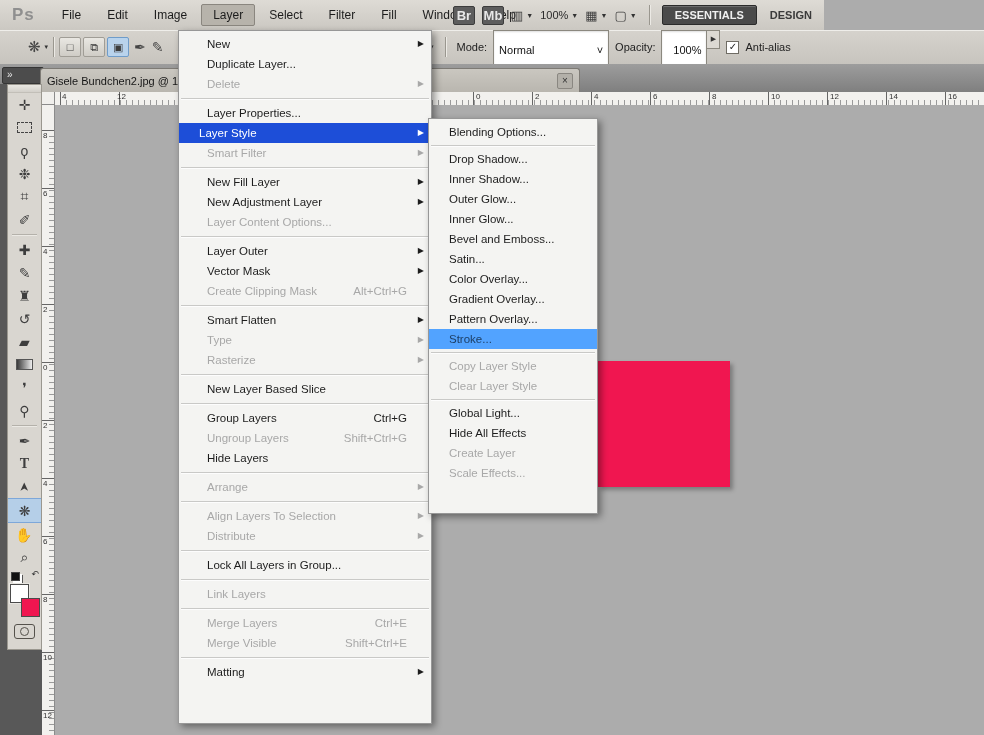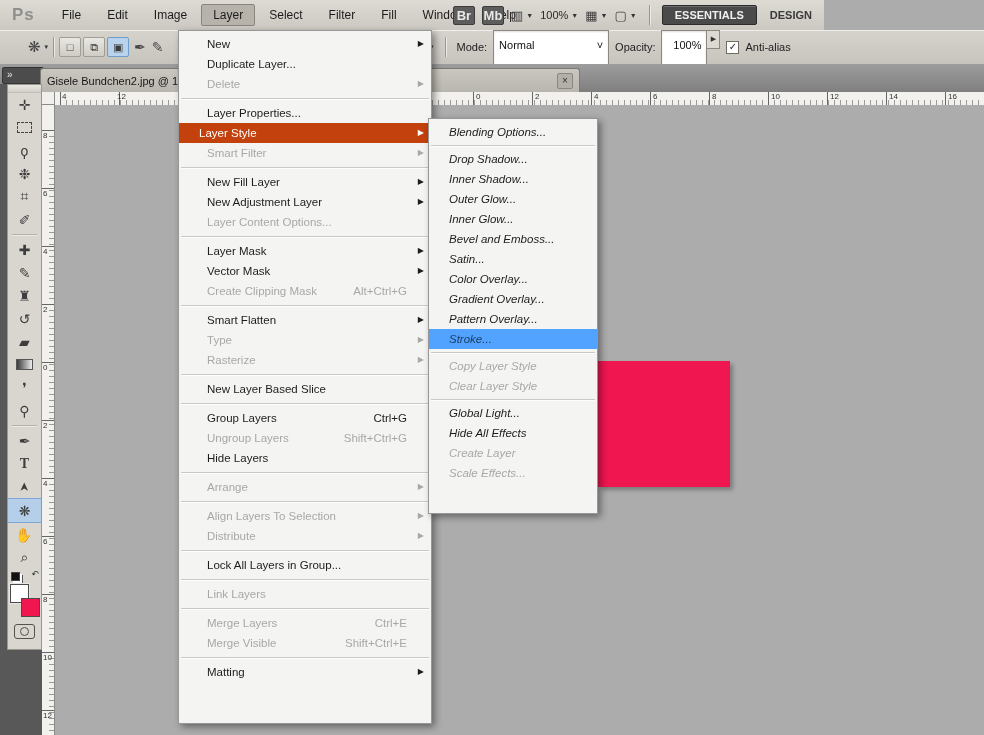--- a/index.html
+++ b/index.html
@@ -30,21 +30,21 @@
     background:linear-gradient(#d6d3cd,#c7c4be);border-bottom:1px solid #8f8c86;
     box-shadow:inset 0 1px 0 #efeeea;display:flex;align-items:center;font-size:11px;color:#222;}
   #tool-preset{margin-left:28px;display:flex;align-items:center;gap:4px;}
   #tool-preset .g{font-size:15px;color:#444;}
   .opt-btn{width:20px;height:18px;border:1px solid #a09d96;background:linear-gradient(#e9e7e2,#cfccc6);
     display:flex;align-items:center;justify-content:center;font-size:11px;color:#3c3c3c;margin-right:2px;border-radius:2px;}
   .opt-btn.sel{background:#b9d3ec;border-color:#6f9cc9;}
   .pen-g{font-size:14px;color:#444;margin:0 3px;}
   #opt-mid{position:absolute;left:430px;top:0;height:34px;display:flex;align-items:center;gap:6px;}
   .field{background:#fff;border:1px solid #8b887f;box-shadow:inset 0 1px 2px #00000022;
-    height:17px;display:flex;align-items:flex-start;padding:8px 5px;font-size:11px;color:#111;}
+    height:17px;display:flex;align-items:flex-end;padding:8px 5px;font-size:11px;color:#111;}
   #mode-select{width:104px;justify-content:space-between;}
   #opacity-field{width:34px;justify-content:flex-end;}
   .spin-btn{width:12px;height:17px;border:1px solid #8b887f;border-left:none;background:#dcd9d3;
     display:flex;align-items:center;justify-content:center;font-size:7px;color:#333;}
   .chk{width:11px;height:11px;background:#fff;border:1px solid #6f6c64;display:flex;align-items:center;
     justify-content:center;font-size:10px;color:#222;line-height:1;}
 
   
   #tabbar{position:absolute;left:0;top:64px;width:984px;height:28px;
     background:linear-gradient(#9d9d9d,#7f7f7f);border-bottom:1px solid #6c6c6c;}
@@ -101,25 +101,25 @@
     display:flex;align-items:center;justify-content:center;}
   #quickmask-btn .c{width:7px;height:7px;border:1.5px solid #55524c;border-radius:50%;}
 
   
   .menu-panel{position:absolute;background:#f4f4f2;border:1px solid #979797;
     box-shadow:3px 3px 7px rgba(0,0,0,0.4);padding:3px 0;box-sizing:border-box;z-index:20;}
   #layer-menu{left:178px;top:30px;width:254px;height:694px;}
   #layer-style-menu{left:428px;top:118px;width:170px;height:396px;z-index:21;}
   .mrow{position:relative;height:20px;line-height:20px;padding:0 26px 0 28px;font-size:11.5px;
     color:#1d1d1d;white-space:nowrap;cursor:default;}
-  #layer-style-menu .mrow{padding:0 16px 0 20px;font-style:italic;}
+  #layer-style-menu .mrow{padding:0 16px 0 20px;}
   .mrow.disabled{color:#a8a8a8;}
   .mrow .msc{position:absolute;right:24px;}
   .mrow .marr{position:absolute;right:7px;top:0;font-size:8px;}
-  .mrow.hl1{background:#c2410c;color:#fff;padding-left:20px;}
+  .mrow.hl1{background:#1d4ed8;color:#fff;padding-left:20px;}
   .mrow.hl2{background:#52a3ff;color:#1d3f66;}
   .msep{height:1px;background:#c9c9c7;margin:4px 2px;box-shadow:0 1px 0 #fdfdfd;}
   #layer-style-menu .msep{margin:3px 2px;}
 </style>
 </head>
 <body>
 
 <div id="app">
 
   <div id="menubar">
@@ -316,21 +316,21 @@
       <div class="mrow disabled"><span class="ml">Delete</span><span class="marr">▶</span></div>
       <div class="msep"></div>
       <div class="mrow"><span class="ml">Layer Properties...</span></div>
       <div class="mrow hl1"><span class="ml">Layer Style</span><span class="marr">▶</span></div>
       <div class="mrow disabled"><span class="ml">Smart Filter</span><span class="marr">▶</span></div>
       <div class="msep"></div>
       <div class="mrow"><span class="ml">New Fill Layer</span><span class="marr">▶</span></div>
       <div class="mrow"><span class="ml">New Adjustment Layer</span><span class="marr">▶</span></div>
       <div class="mrow disabled"><span class="ml">Layer Content Options...</span></div>
       <div class="msep"></div>
-      <div class="mrow"><span class="ml">Layer Mask</span><span class="marr">▶</span></div>
+      <div class="mrow"><span class="ml">Layer Outer</span><span class="marr">▶</span></div>
       <div class="mrow"><span class="ml">Vector Mask</span><span class="marr">▶</span></div>
       <div class="mrow disabled"><span class="ml">Create Clipping Mask</span><span class="msc">Alt+Ctrl+G</span></div>
       <div class="msep"></div>
       <div class="mrow"><span class="ml">Smart Flatten</span><span class="marr">▶</span></div>
       <div class="mrow disabled"><span class="ml">Type</span><span class="marr">▶</span></div>
       <div class="mrow disabled"><span class="ml">Rasterize</span><span class="marr">▶</span></div>
       <div class="msep"></div>
       <div class="mrow"><span class="ml">New Layer Based Slice</span></div>
       <div class="msep"></div>
       <div class="mrow"><span class="ml">Group Layers</span><span class="msc">Ctrl+G</span></div>

